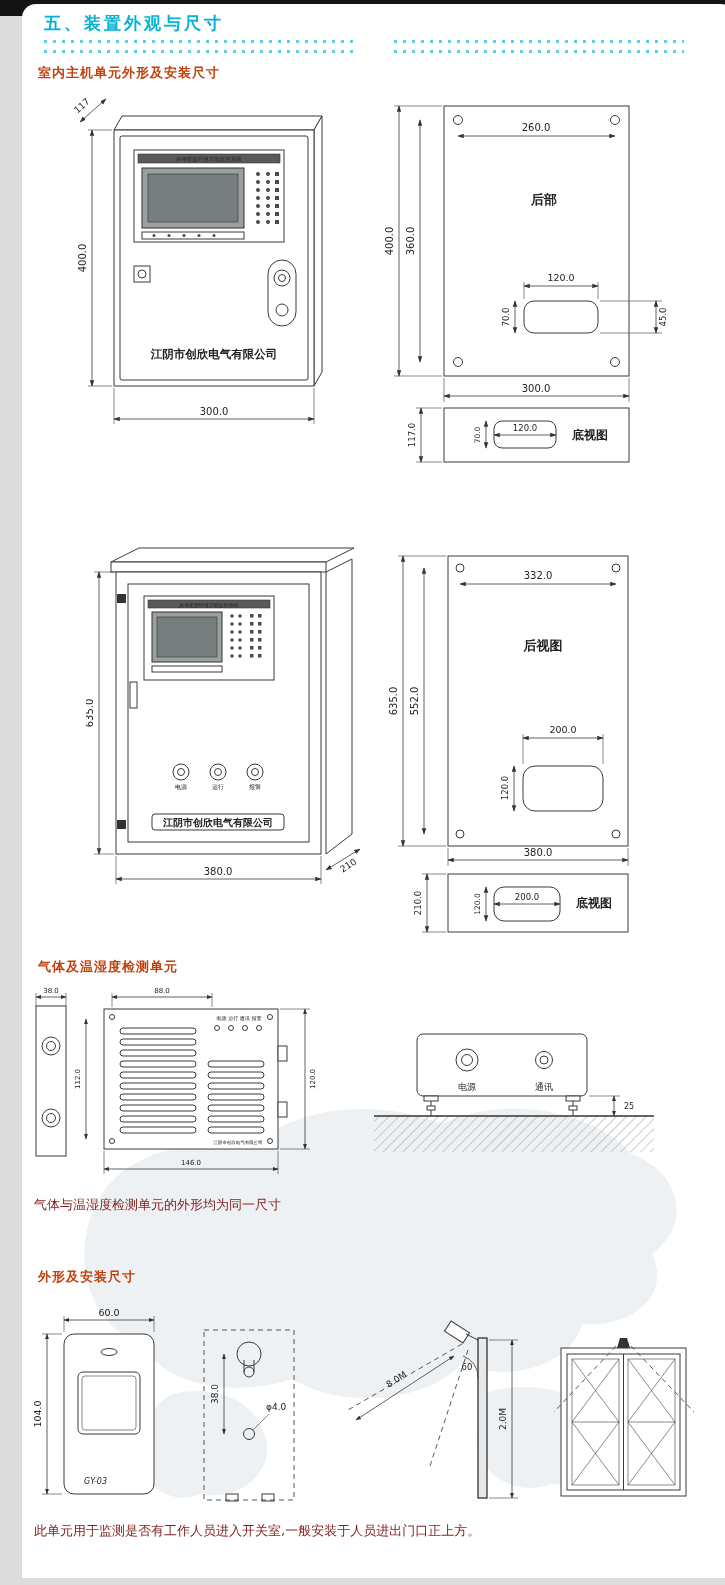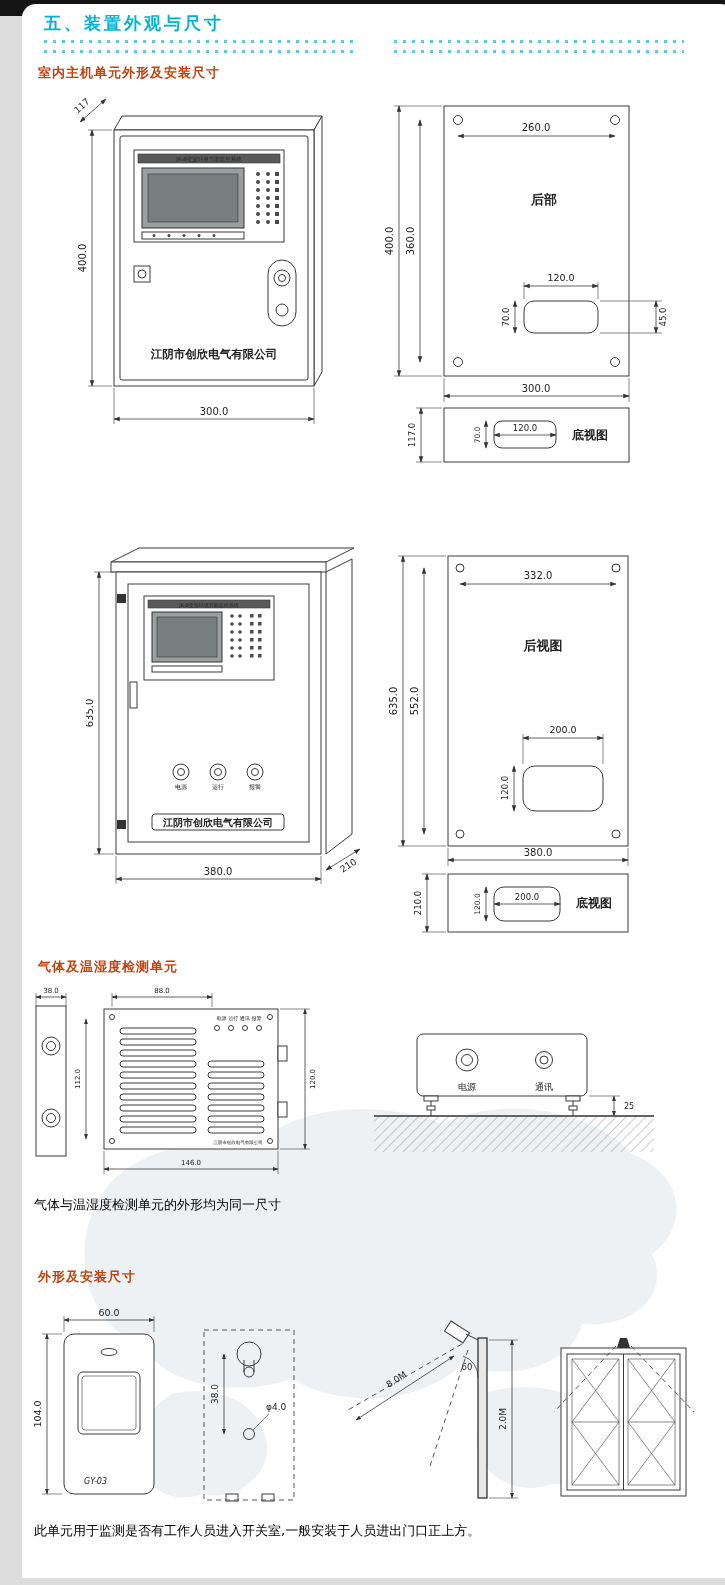--- a/index.html
+++ b/index.html
@@ -7,21 +7,21 @@
   body{background:#d9d9d9;font-family:"DejaVu Sans","Liberation Sans",sans-serif}
   .stage{position:relative;width:725px;height:1585px;background:#dcdcdc;overflow:hidden}
   .top-dark{position:absolute;top:0;left:0;width:100%;height:16px;background:#141414}
   .card{position:absolute;left:22px;top:4px;width:713px;height:1574px;background:#fff;
         border-radius:14px 14px 0 0;overflow:hidden}
   .title{position:absolute;left:22px;top:8px;font-size:17px;font-weight:bold;
          color:#00b2d4;letter-spacing:3px}
   .dots{position:absolute;height:3px;
         background:repeating-linear-gradient(90deg,#5fccdd 0 3px,transparent 3px 9px)}
   .sec{position:absolute;font-size:13px;font-weight:bold;color:#c2410c;letter-spacing:1px}
-  .cap{position:absolute;font-size:13px;color:#000000;line-height:1.65}
+  .cap{position:absolute;font-size:13px;color:#7f1d1d;line-height:1.65}
   svg.draw{position:absolute}
   svg.watermark{position:absolute}
   svg text{font-family:"DejaVu Sans","Liberation Sans",sans-serif;fill:#222}
   .ln{stroke:#3a3a3a;stroke-width:1;fill:none}
   .lnf{stroke:#3a3a3a;stroke-width:1;fill:#fff}
   .thin{stroke:#3a3a3a;stroke-width:0.6;fill:none}
   .dim{stroke:#3a3a3a;stroke-width:0.8;fill:none}
   .dash{stroke:#444;stroke-width:0.9;fill:none;stroke-dasharray:5 4}
 </style>
 </head>

